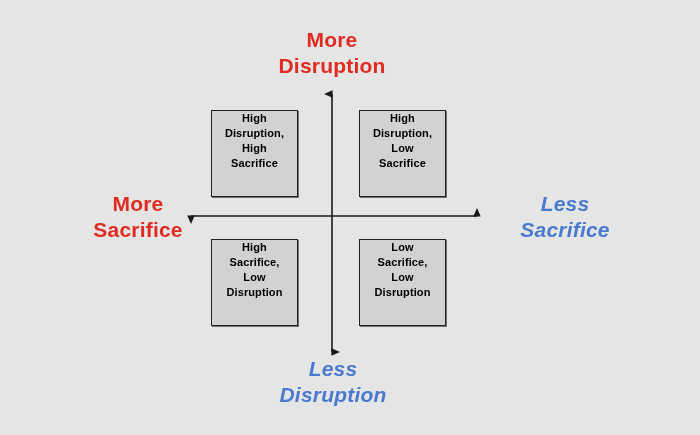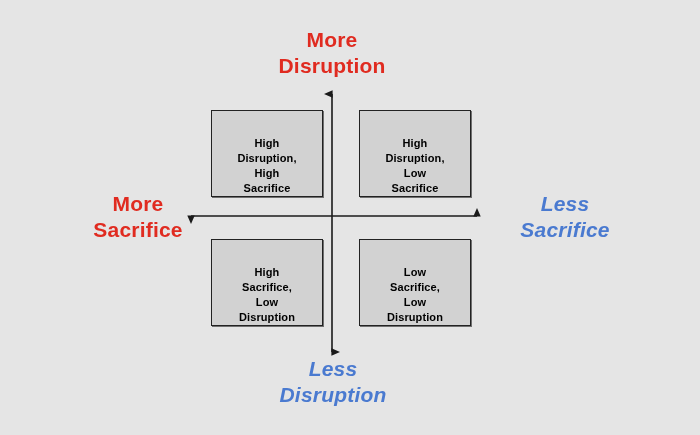--- a/index.html
+++ b/index.html
@@ -61,28 +61,28 @@
   }
   #label-right {
     left: 500px;
     top: 191px;
     width: 130px;
   }
 
   
   .quad-box {
     position: absolute;
-    width: 112px;
+    width: 87px;
     height: 87px;
     background: #d2d2d2;
     border: 1px solid #222222;
     box-shadow: 1px 1px 0 #6f6f6f;
     box-sizing: border-box;
     display: flex;
-    align-items: flex-end;
+    align-items: flex-start;
     justify-content: center;
   }
   .quad-text {
     font-size: 11px;
     font-weight: bold;
     line-height: 15px;
     color: #000000;
     text-align: center;
     white-space: pre-line;
     letter-spacing: 0.1px;

